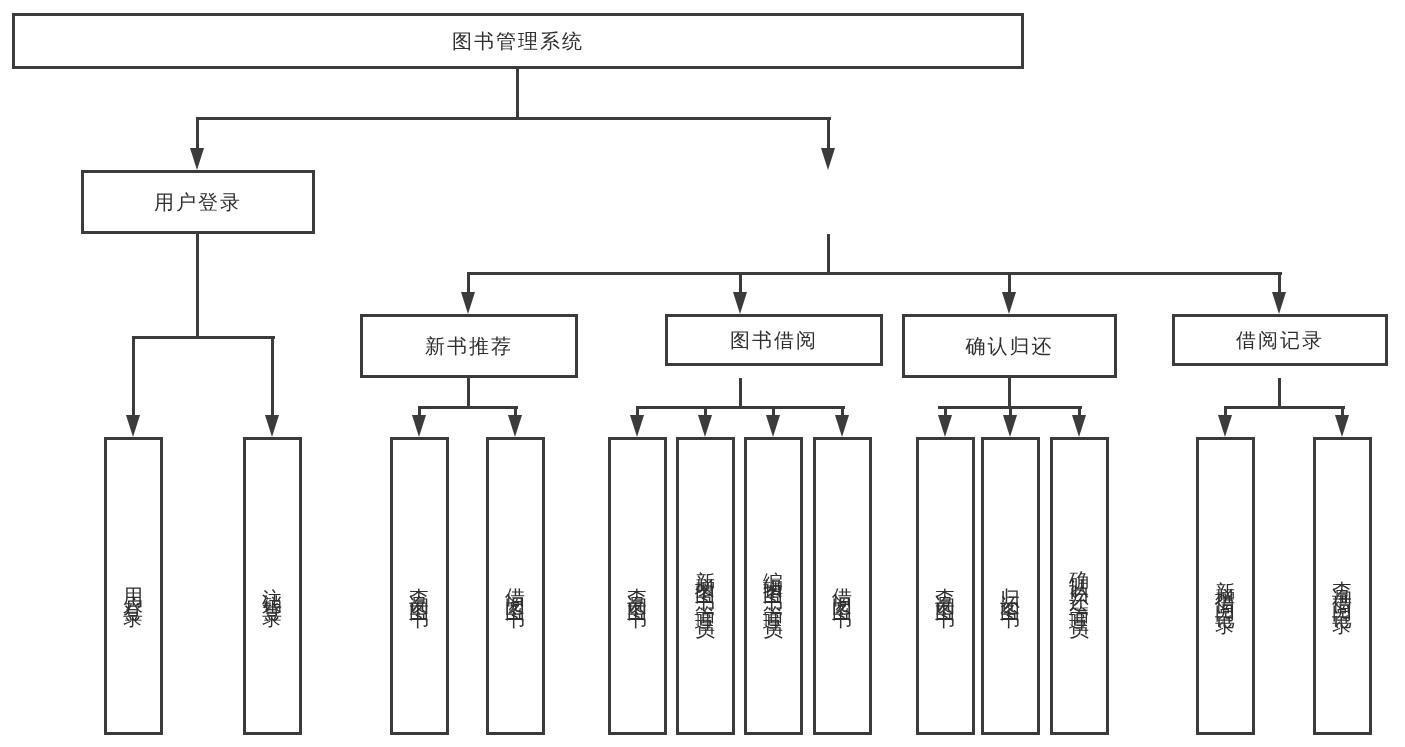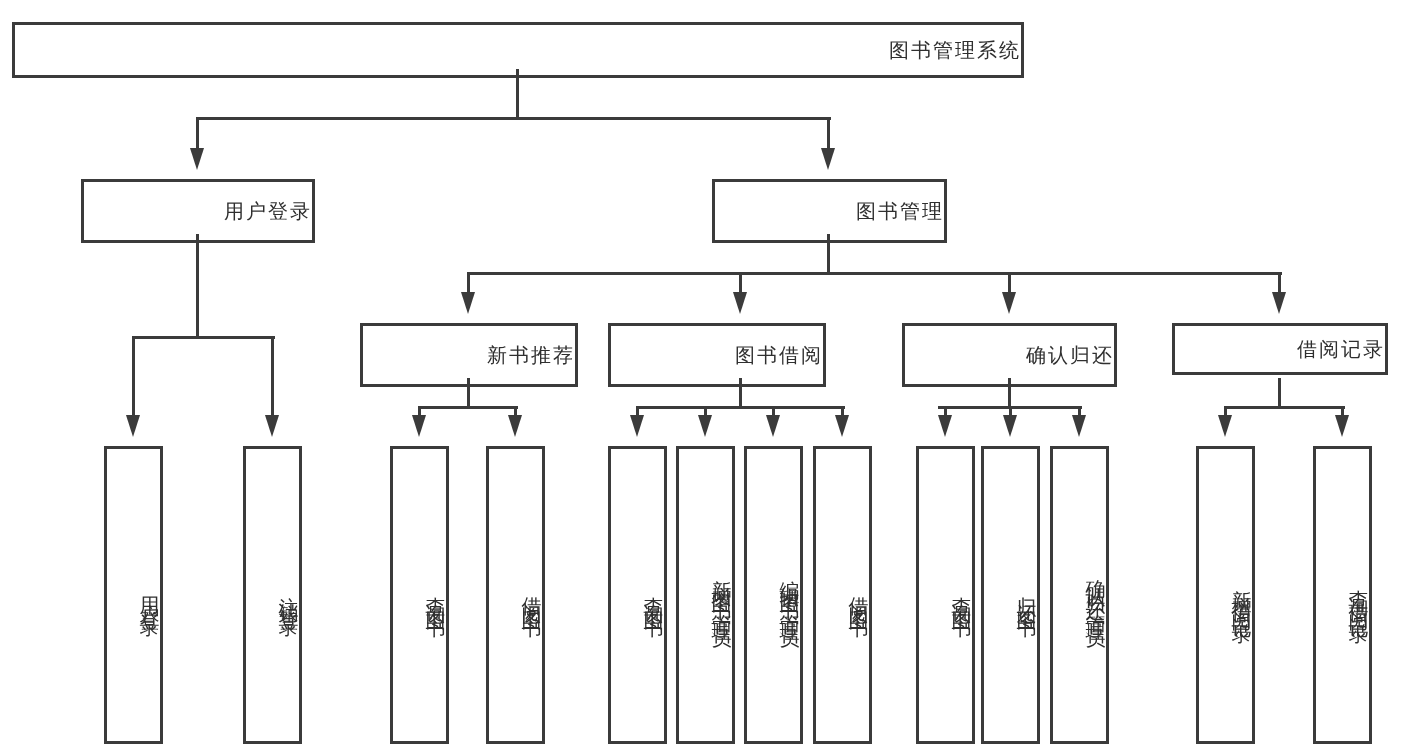--- a/index.html
+++ b/index.html
@@ -17,22 +17,21 @@
   }
   .stage{position:absolute;inset:0;}
 
   
   .box{
     position:absolute;
     background:#ffffff;
     border:3px solid var(--line);
     display:flex;
     align-items:center;
-    justify-content:flex-end;
-    margin-top:9px;
+    justify-content:center;
   }
   .lbl{
     color:var(--text);
     font-size:20px;
     letter-spacing:2px;
     white-space:nowrap;
   }
   .vlbl{
     color:var(--text);
     font-size:20px;
@@ -78,23 +77,20 @@
       <i class="da"></i>
     </div>
   <div class="drop" style="left:821px;top:117px;height:53px">
       <i class="dl"></i>
       <i class="da"></i>
     </div>
 
   <div class="box" style="left:81px;top:170px;width:234px;height:64px">
     <span class="lbl">用户登录</span>
   </div>
-  <div class="box" style="left:712px;top:170px;width:235px;height:64px">
-    <span class="lbl">图书管理</span>
-  </div>
 
   <div class="vline" style="left:196px;top:234px;height:104px"></div>
   <div class="hline" style="left:132px;top:336px;width:143px"></div>
   <div class="drop" style="left:126px;top:336px;height:101px">
       <i class="dl"></i>
       <i class="da"></i>
     </div>
   <div class="drop" style="left:265px;top:336px;height:101px">
       <i class="dl"></i>
       <i class="da"></i>
@@ -115,21 +111,21 @@
       <i class="da"></i>
     </div>
   <div class="drop" style="left:1272px;top:272px;height:42px">
       <i class="dl"></i>
       <i class="da"></i>
     </div>
 
   <div class="box" style="left:360px;top:314px;width:218px;height:64px">
     <span class="lbl">新书推荐</span>
   </div>
-  <div class="box" style="left:608px;top:314px;width:218px;height:64px">
+  <div class="box" style="left:665px;top:314px;width:218px;height:52px">
     <span class="lbl">图书借阅</span>
   </div>
   <div class="box" style="left:902px;top:314px;width:215px;height:64px">
     <span class="lbl">确认归还</span>
   </div>
   <div class="box" style="left:1172px;top:314px;width:216px;height:52px">
     <span class="lbl">借阅记录</span>
   </div>
 
   <div class="vline" style="left:467px;top:378px;height:30px"></div>

